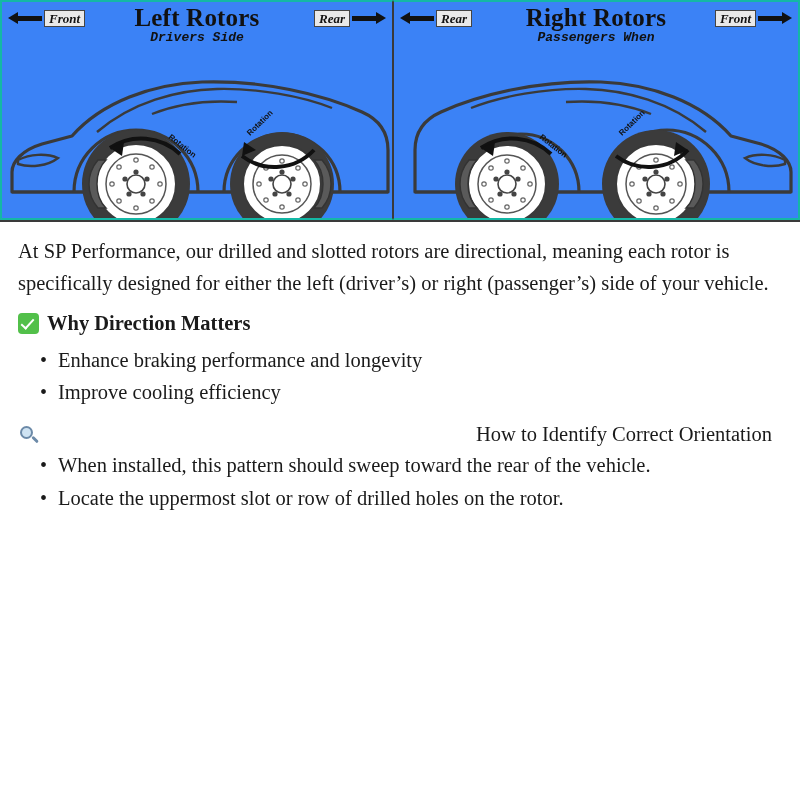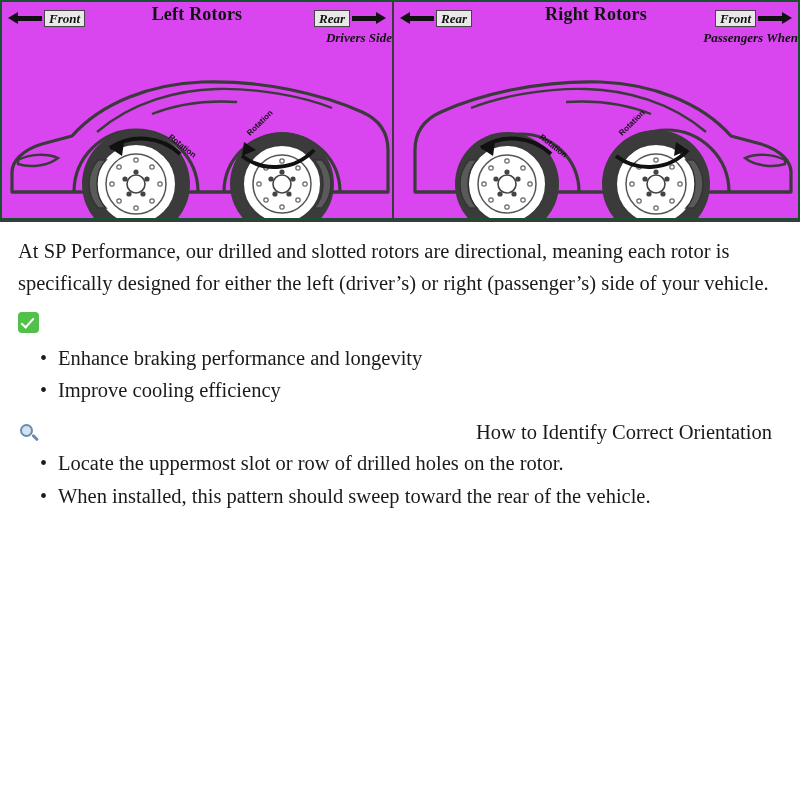--- a/index.html
+++ b/index.html
@@ -27,46 +27,46 @@
     height: 222px;
     display: flex;
     box-sizing: border-box;
     border-bottom: 2px solid #3a3a3a;
     background: #ffffff;
   }
   .panel {
     position: relative;
     height: 220px;
     box-sizing: border-box;
-    border: 2px solid #14532d;
+    border: 2px solid #14b8a6;
     overflow: hidden;
-    background: #d946ef;
+    background: #3b82f6;
   }
   .panel.left { width: 393px; border-right: 1px solid #3a3a3a; }
   .panel.right { width: 407px; border-left: 1px solid #3a3a3a; }
 
   .panel-title {
     position: absolute;
     top: 2px;
     left: 0;
     right: 0;
     text-align: center;
     font-family: "Liberation Serif", serif;
     font-weight: bold;
-    font-size: 18px;
+    font-size: 25px;
     letter-spacing: 0.2px;
     color: #111;
   }
   .panel-sub {
     position: absolute;
     top: 28px;
     left: 0;
     right: 0;
-    text-align: right;
-    font-family: Liberation Serif, serif;
+    text-align: center;
+    font-family: Liberation Mono, monospace;
     font-style: italic;
     font-weight: bold;
     font-size: 13px;
     color: #111;
   }
 
   
   .dir-tag {
     position: absolute;
     top: 8px;
@@ -368,35 +368,36 @@
       </svg>
     </div>
   </div>
 
   <div class="body">
 
     <p class="para">At SP Performance, our drilled and slotted rotors are directional, meaning each rotor is specifically designed for either the left (driver’s) or right (passenger’s) side of your vehicle.</p>
 
     <div class="heading">
       <span class="check-icon"></span>
+      <span>Why Direction Matters</span>
     </div>
 
 
     <ul class="bullets">
       <li>Enhance braking performance and longevity</li>
       <li>Improve cooling efficiency</li>
     </ul>
 
     <div class="subheading">
       <span class="mag-icon">
         <span class="glass"></span>
           <span class="handle"></span>
       </span>
       <span>How to Identify Correct Orientation</span>
     </div>
 
     <ul class="bullets">
+      <li>When installed, this pattern should sweep toward the rear of the vehicle.</li>
       <li>Locate the uppermost slot or row of drilled holes on the rotor.</li>
-      <li>When installed, this pattern should sweep toward the rear of the vehicle.</li>
     </ul>
 
   </div>
 </div>
 
 </body></html>

